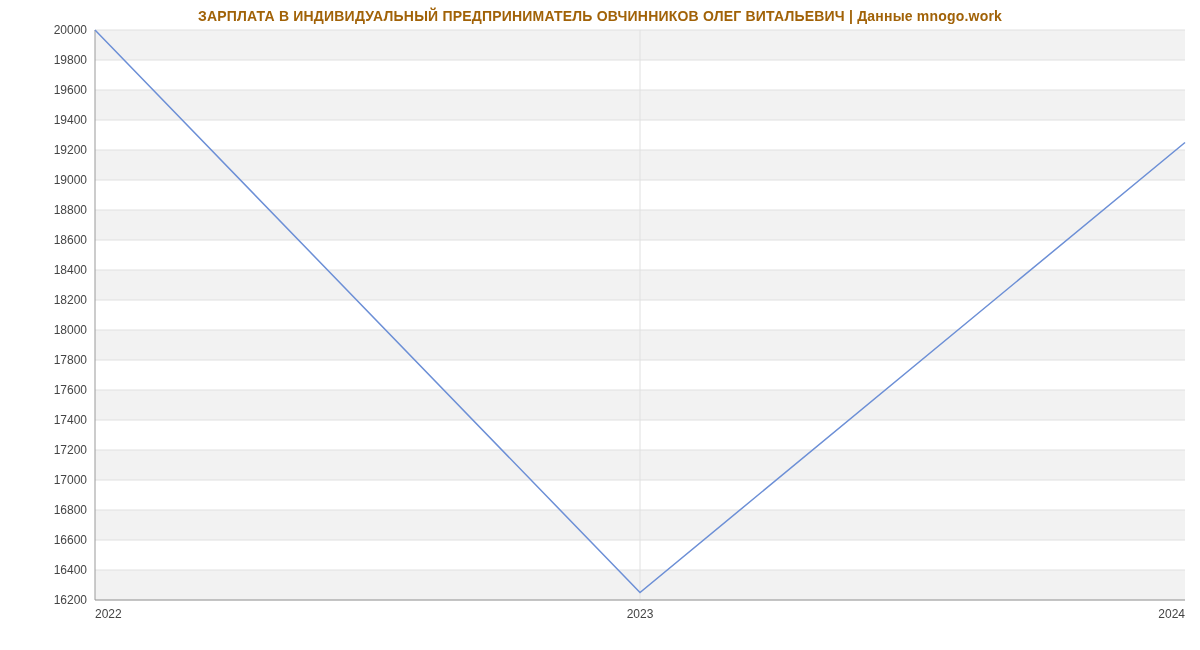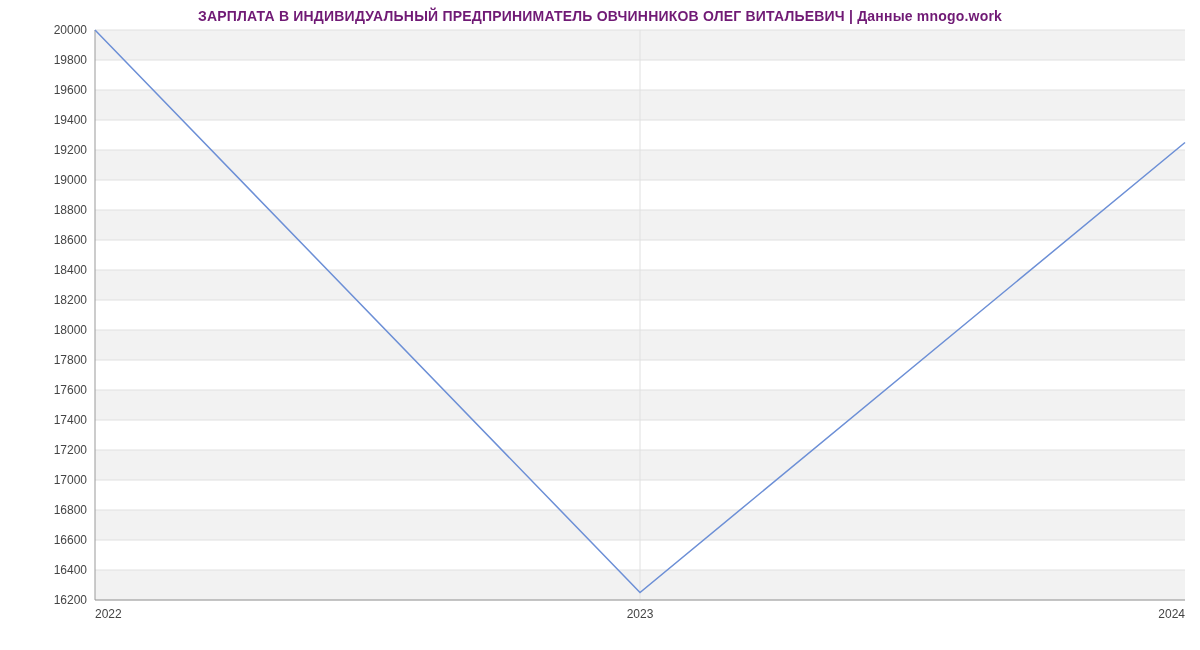--- a/index.html
+++ b/index.html
@@ -17,21 +17,21 @@
     height: 650px;
   }
   .title {
     position: absolute;
     top: 8px;
     left: 0;
     right: 0;
     text-align: center;
     font-size: 14px;
     font-weight: bold;
-    color: #701a75;
+    color: #a16207;
     letter-spacing: 0.2px;
   }
   svg {
     position: absolute;
     top: 0;
     left: 0;
   }
   .grid-band {
     fill: #f2f2f2;
   }

